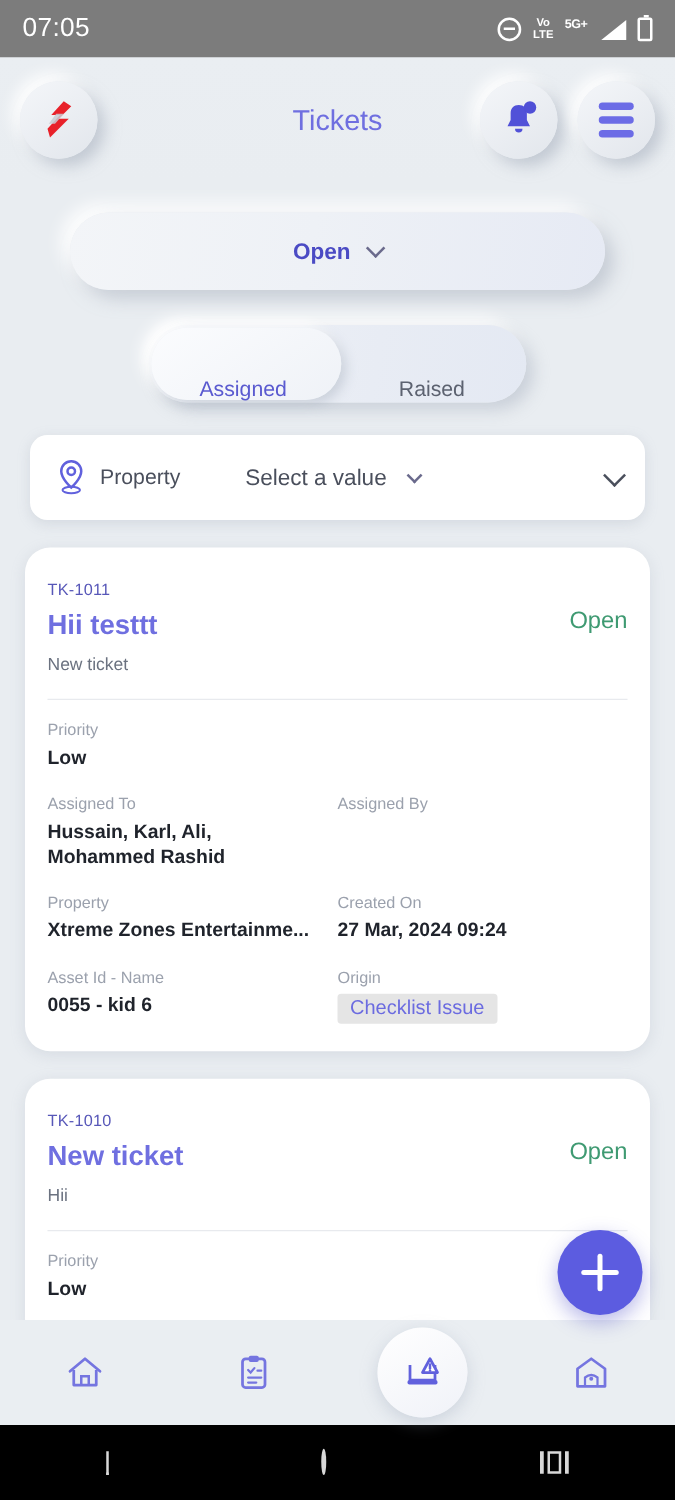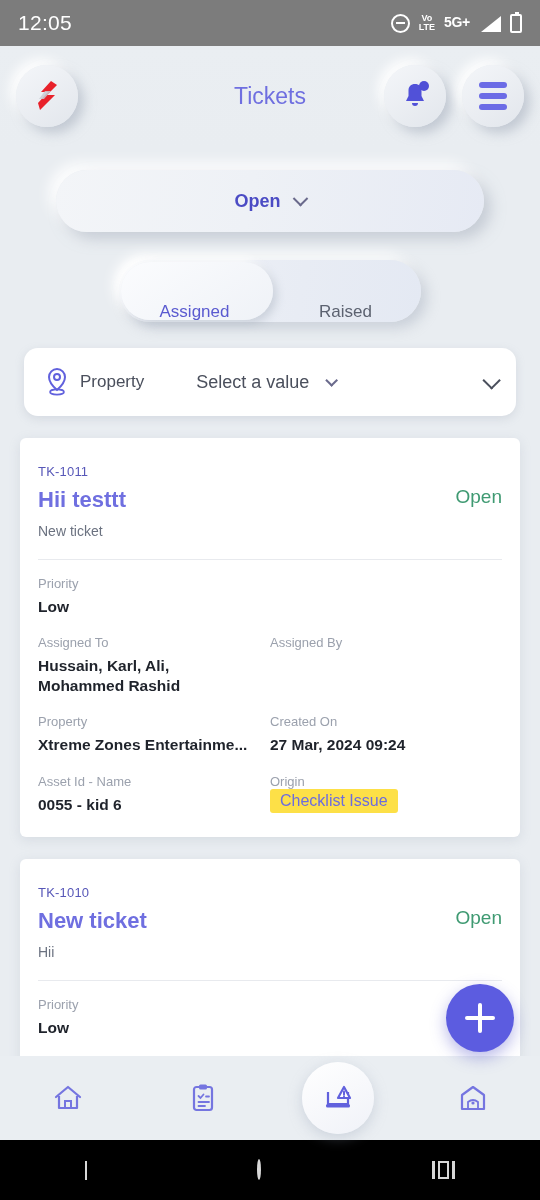--- a/index.html
+++ b/index.html
@@ -14,21 +14,21 @@
   .statusbar {
     height:46px; background:#7c7c7c; display:flex; align-items:center;
     justify-content:space-between; padding:0 18px; color:#fff;
   }
   .status-time { font-size:21px; font-weight:400; letter-spacing:.3px; }
   .status-icons { display:flex; align-items:flex-start; gap:9px; }
   .si { display:flex; align-items:center; }
   .dnd { width:19px; height:19px; border:2px solid #fff; border-radius:50%; position:relative; }
   .dnd::after { content:""; position:absolute; left:3px; top:50%; width:9px; height:2px; background:#fff; transform:translateY(-50%); }
   .volte { font-size:9px; line-height:9px; font-weight:700; text-align:center; }
-  .net { font-size:14px; font-weight:700; letter-spacing:-.3px; }
+  .net { font-size:10px; font-weight:700; letter-spacing:-.3px; }
   .sigwrap { width:22px; height:18px; position:relative; }
   .sigwrap::after {
     content:""; position:absolute; right:0; bottom:0; width:0; height:0;
     border-left:20px solid transparent; border-bottom:16px solid #fff;
   }
   .batt { width:12px; height:19px; border:2px solid #fff; border-radius:2px; position:relative; }
   .batt::before { content:""; position:absolute; top:-4px; left:3px; width:4px; height:2px; background:#fff; }
 
   
   .appbar {
@@ -84,35 +84,35 @@
     display:flex; align-items:center; padding:0 20px;
   }
   .pin { width:26px; height:30px; margin-right:10px; flex:0 0 auto; }
   .prop-label { font-size:17px; color:#4a4f5c; font-weight:400; }
   .prop-value { font-size:18px; color:#4a4f5c; margin-left:52px; }
   .prop-chev-sm { margin-left:16px; width:9px; height:9px; border-right:2px solid #6a6a8c; border-bottom:2px solid #6a6a8c; transform:rotate(45deg) translateY(-3px); }
   .prop-chev-lg { margin-left:auto; width:13px; height:13px; border-right:2.5px solid #4a4f5c; border-bottom:2.5px solid #4a4f5c; transform:rotate(45deg) translateY(-3px); }
 
   
   .list { margin-top:22px; padding:0 20px; }
-  .card { background:#fff; border-radius:6px; box-shadow:0 3px 12px rgba(140,150,170,.2); padding:26px 18px 22px; margin-bottom:22px; }
+  .card { background:#fff; border-radius:20px; box-shadow:0 3px 12px rgba(140,150,170,.2); padding:26px 18px 22px; margin-bottom:22px; }
   .card.clipped { padding-bottom:0; }
   .card-top { display:flex; align-items:flex-start; }
   .card-top-l { flex:1; min-width:0; }
   .tk-id { font-size:13px; color:#5757b8; font-weight:400; letter-spacing:.2px; }
   .tk-title { font-size:22px; color:#6f6fe0; font-weight:700; margin-top:8px; }
   .tk-desc { font-size:14px; color:#6b7280; margin-top:10px; }
   .tk-status { font-size:19px; color:#3f9a72; font-weight:400; padding-top:22px; white-space:nowrap; }
   .divider { height:1px; background:#e8eaee; margin:20px 0 16px; }
   .row { display:flex; margin-bottom:18px; }
   .row:last-child { margin-bottom:0; }
   .col { flex:1; min-width:0; padding-right:12px; }
   .fl { font-size:13px; color:#9ba1ad; font-weight:400; }
   .fv { font-size:15.5px; color:#1f232b; font-weight:700; margin-top:6px; line-height:1.3; }
-  .badge { display:inline-block; background:#fde047; color:#6b6be0; font-size:16px; padding:3px 10px; border-radius:3px; }
+  .badge { display:inline-block; margin-top:6px; background:#e5e5e5; color:#6b6be0; font-size:16px; padding:3px 10px; border-radius:3px; }
 
   
   .fab {
     position:absolute; right:26px; bottom:148px; width:68px; height:68px; border-radius:50%;
     background:#5c5ce0; box-shadow:0 6px 16px rgba(80,80,200,.4);
     display:flex; align-items:center; justify-content:center; z-index:30;
   }
   .fab::before, .fab::after { content:""; position:absolute; background:#fff; border-radius:2px; }
   .fab::before { width:30px; height:4.5px; }
   .fab::after { width:4.5px; height:30px; }
@@ -140,21 +140,21 @@
   .an-rec { display:flex; align-items:center; gap:3px; }
   .an-rec i { display:block; width:3px; height:18px; background:#d8d8d8; }
   .an-rec i.mid { width:11px; height:18px; border:2.5px solid #d8d8d8; background:none; }
 </style>
 </head>
 <body>
 
 <div class="phone">
 
   <div class="statusbar">
-    <div class="status-time">12:05</div>
+    <div class="status-time">07:05</div>
     <div class="status-icons">
       <span class="si">
           <span class="dnd"></span>
         </span>
       <span class="si volte">
         <span><span>Vo</span><br><span>LTE</span></span>
       </span>
       <span class="si net">5G+</span>
       <span class="si">
           <span class="sigwrap"></span>

